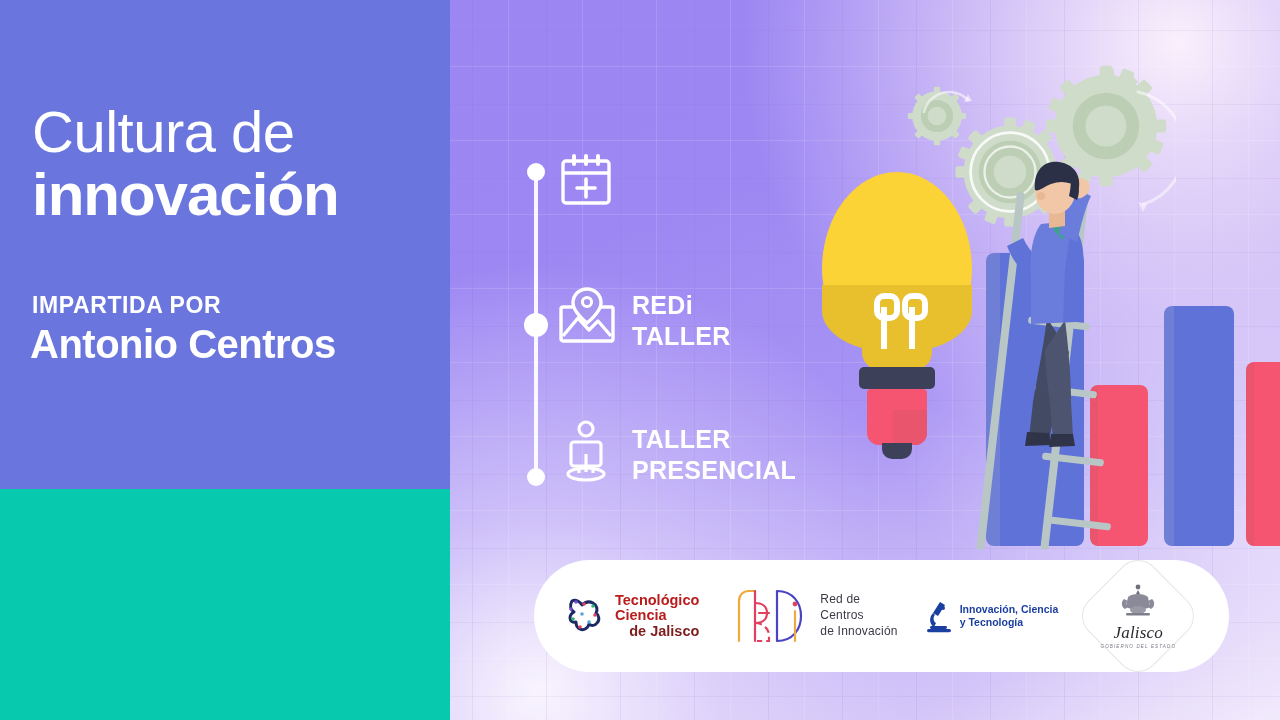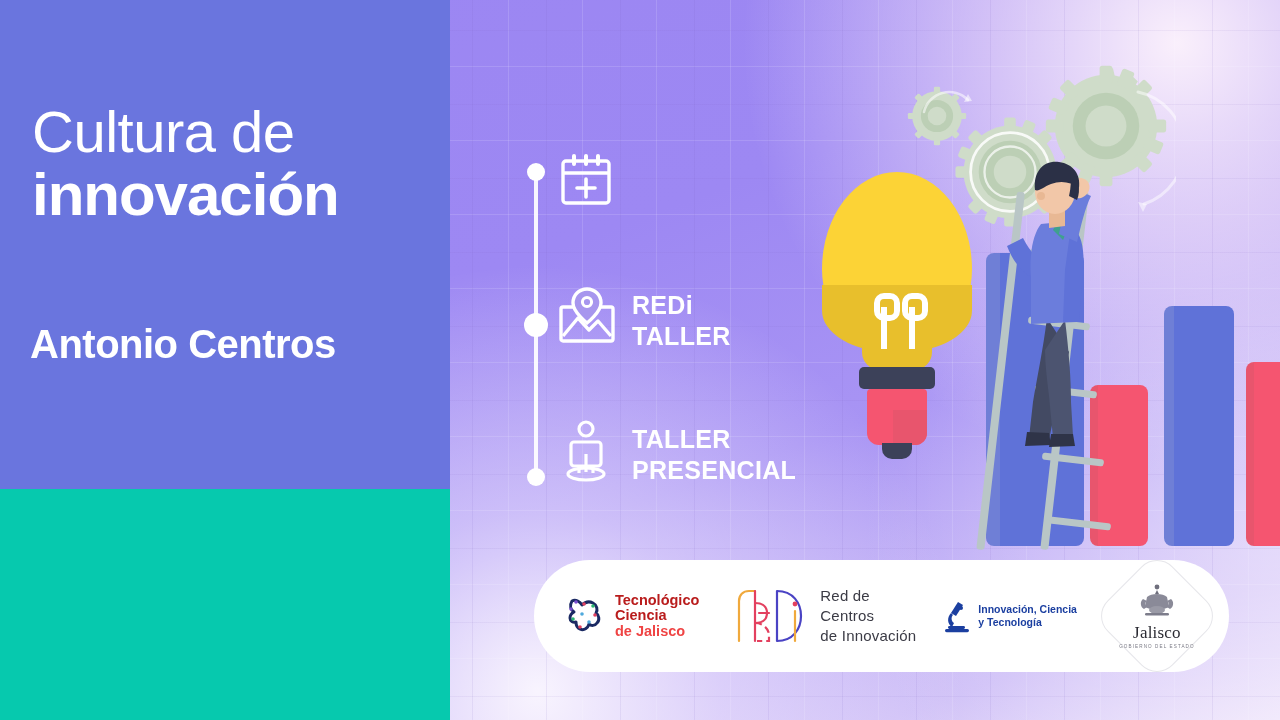--- a/index.html
+++ b/index.html
@@ -221,25 +221,25 @@
     align-items: center;
     justify-content: center;
   }
   .tsj-text {
     margin-left: 7px;
     line-height: 1.08;
     font-size: 14.5px;
     font-weight: 700;
   }
   .tsj-text .l1, .tsj-text .l2 { color: #b91c1c; display: block; }
-  .tsj-text .l3 { color: #ef4444; display: block; }
+  .tsj-text .l3 { color: #7f1d1d; display: block; text-align: right; }
   .redi-text {
     margin-left: 9px;
     line-height: 1.32;
-    font-size: 15px;
+    font-size: 12px;
     color: #3b3b45;
     font-weight: 400;
     letter-spacing: 0.2px;
   }
   .redi-text span { display: block; white-space: nowrap; }
   .ict-text {
     margin-left: 6px;
     line-height: 1.2;
     font-size: 10.5px;
     color: #1b3fa0;
@@ -417,20 +417,21 @@
 
   </div>
 
   <div class="left-panel"></div>
   <div class="left-teal"></div>
 
   <div class="title-main">
     <span>Cultura de</span>
     <span class="title-strong">innovación</span>
   </div>
+  <div class="subtitle-label">IMPARTIDA POR</div>
   <div class="speaker-name">Antonio Centros</div>
 
   <div class="timeline-line"></div>
   <div class="timeline-dot" style="top:163px;"></div>
   <div class="timeline-dot" style="top:313px; width:24px; height:24px; left:524px;"></div>
   <div class="timeline-dot" style="top:468px;"></div>
 
   <svg class="info-icon" style="top:152px;" width="56" height="56" viewBox="0 0 56 56">
     <rect x="5" y="9" width="46" height="42" rx="3" fill="none" stroke="#ffffff" stroke-width="3.4"></rect>
     <line x1="5" y1="21" x2="51" y2="21" stroke="#ffffff" stroke-width="3.4"></line>
@@ -511,21 +512,21 @@
         <rect x="6" y="27" width="17" height="3" rx="1.4" fill="#1b3fa0"></rect>
         <rect x="3" y="30" width="24" height="3.2" rx="1.6" fill="#1b3fa0"></rect>
         <circle cx="19" cy="9" r="2" fill="#1b3fa0"></circle>
       </svg>
       <div class="ict-text">
         <span>Innovación, Ciencia</span>
         <span>y Tecnología</span>
       </div>
     </div>
 
-    <div class="logo-slot" style="margin-left:34px;">
+    <div class="logo-slot" style="margin-left:34px;font-style:italic;">
       <div class="jalisco-wrap">
         <div class="jalisco-diamond"></div>
         <div class="jalisco-inner">
           <svg width="44" height="36" viewBox="0 0 44 36">
             <circle cx="22" cy="4" r="2.4" fill="#6f6f7d"></circle>
             <path d="M22 7 l2 4 -4 0 z" fill="#6f6f7d"></path>
             <path d="M12 14 c4 -4 16 -4 20 0 l2 10 c-8 4 -16 4 -24 0 z" fill="#8a8a98"></path>
             <path d="M8 16 c-3 2 -3 8 1 10 l3 -2 c-2 -2 -2 -5 0 -6 z" fill="#8a8a98"></path>
             <path d="M36 16 c3 2 3 8 -1 10 l-3 -2 c2 -2 2 -5 0 -6 z" fill="#8a8a98"></path>
             <ellipse cx="22" cy="27" rx="8" ry="4" fill="#9a9aa6"></ellipse>

